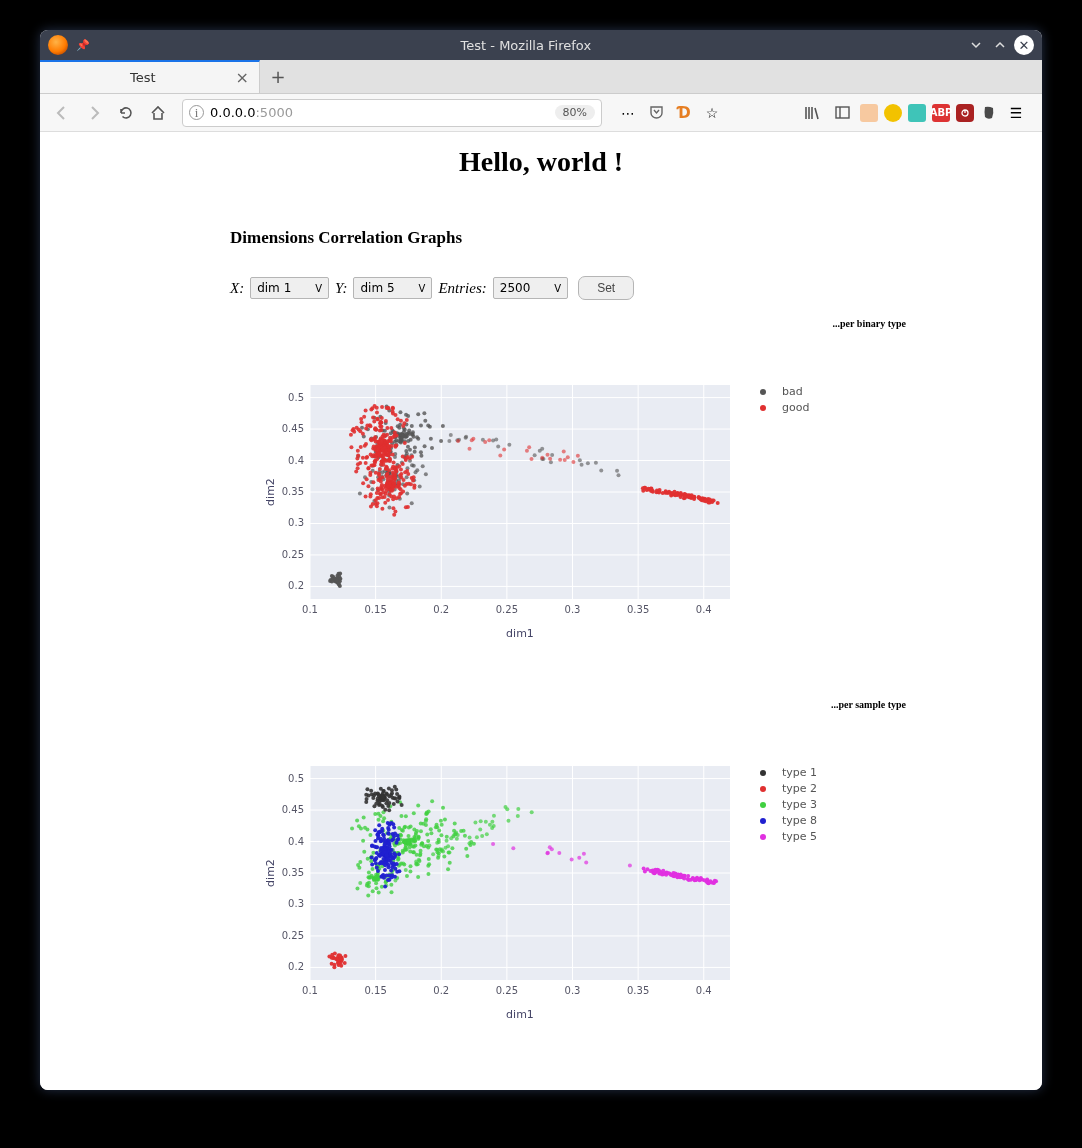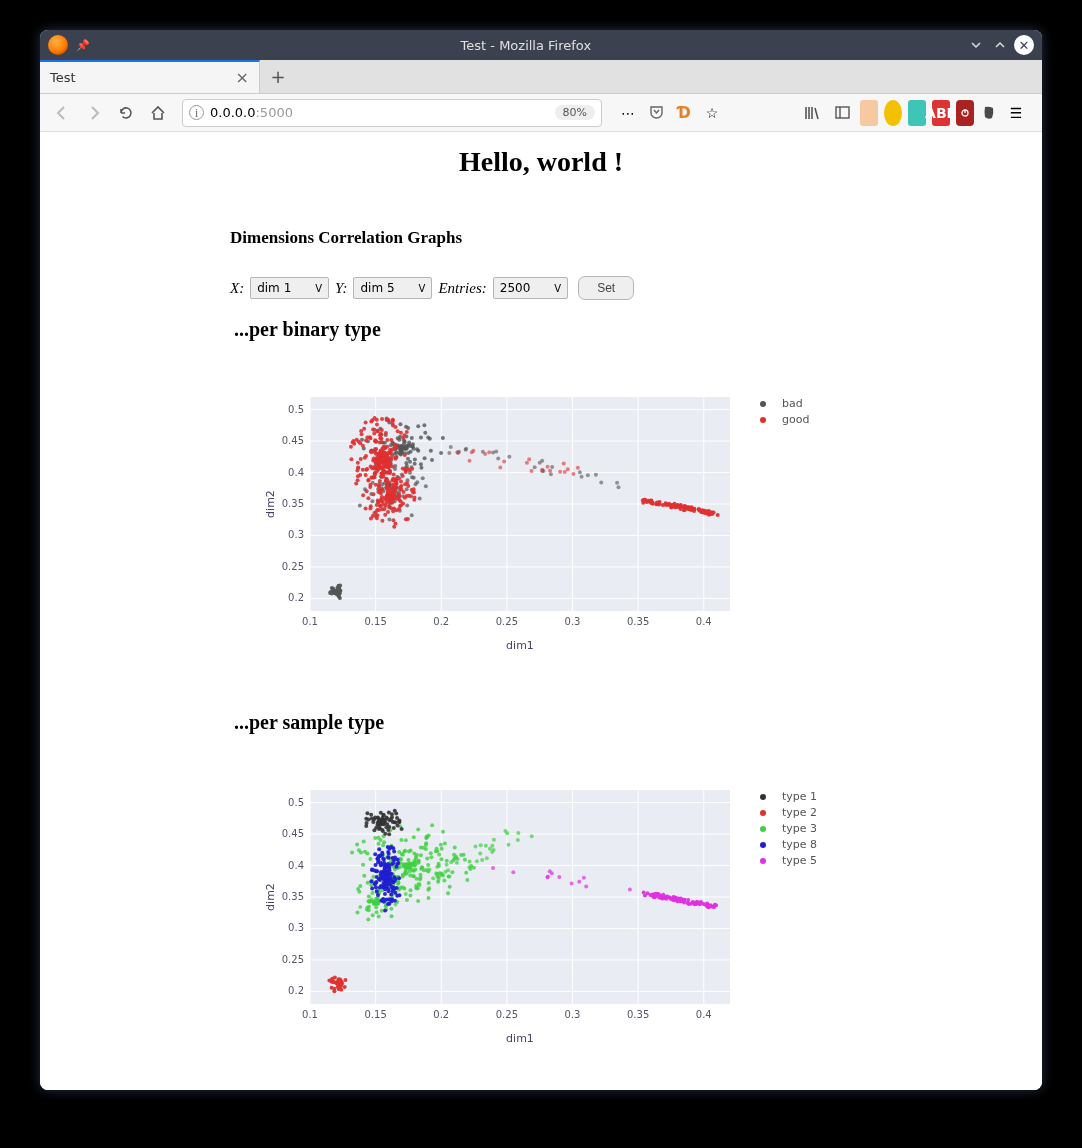--- a/index.html
+++ b/index.html
@@ -32,20 +32,21 @@
 .titlebar .pin { color: #ddd; margin-left: 3px; font-size: 11px;}
 .titlebar .title { flex: 1; text-align: center; }
 .titlebar .wbtn { width: 20px; height: 20px; margin-left: 4px; display: flex; align-items:center; justify-content:center; color: #eee; border-radius: 50%;}
 .titlebar .wbtn.close { background: #fff; color: #3b414f; font-weight: bold;}
 .tabstrip {
   background: #e1e1e1;
   height: 34px;
   display: flex;
   align-items: stretch;
   border-bottom: 1px solid #ccc;
+  text-align: center;
 }
 .tab {
   width: 220px;
   background: #f5f5f5;
   border-top: 2px solid #1a73e8;
   display: flex;
   align-items: center;
   padding: 0 10px;
   font-size: 13px;
   color: #333;
@@ -82,21 +83,21 @@
   font-size: 13px;
 }
 .addressbar .info-icon { color: #777; margin-right:6px; font-size:13px; border:1px solid #999; border-radius:50%; width:15px; height:15px; display:flex;align-items:center;justify-content:center; font-family:serif;}
 .addressbar .url { flex:1; }
 .addressbar .url .gray { color: #999; }
 .addressbar .zoom { background:#eee; border-radius:10px; padding:1px 8px; font-size:11px; color:#555;}
 .rightblock { display:flex; align-items:center; gap:4px; margin-left:4px;}
 .tool-icon { width:24px; height:24px; display:flex; align-items:center; justify-content:center; font-size:14px;}
 .spacer { flex:1; }
 .ext-icons { display:flex; gap:6px; align-items:center; margin-right:6px;}
-.ext { width:18px; height:26px; border-radius:3px; display:flex;align-items:center;justify-content:center; font-size:14px; font-weight:bold; color:#fff;}
+.ext { width:18px; height:18px; border-radius:3px; display:flex;align-items:center;justify-content:center; font-size:10px; font-weight:bold; color:#fff;}
 .content-area {
   background: #fff;
   height: calc(100% - 102px);
   position: relative;
 }
 .content-scroll {
   overflow-y: scroll;
   height: 100%;
   padding: 8px 0;
 }
@@ -104,21 +105,21 @@
   padding: 0 0 50px 0;
 }
 h1 { font-family: Georgia, serif; font-weight: bold; font-size: 28px; text-align: center; margin: 6px 0 50px;}
 .section { margin-left: 190px; margin-right: 120px; }
 .section h3 { font-family: Georgia, serif; font-size: 17px; font-weight: bold; margin-bottom: 28px;}
 .controls { display:flex; align-items:center; gap:6px; margin-bottom: 18px;}
 .ctrl-label { font-family: Georgia, serif; font-style: italic; font-size: 15px;}
 .sel { background:#efefef; border:1px solid #b5b5b5; border-radius:2px; padding: 3px 6px; font-size:12px; display:flex; align-items:center; gap:24px;}
 .sel .chev { font-size:10px;}
 .setbtn { background:#efefef; border:1px solid #b5b5b5; border-radius:7px; padding: 4px 18px; font-size:12px; color:#444; margin-left:4px;}
-.subhead { font-family: Georgia, serif; font-weight:bold; font-size:20px; margin: 8px 4px 50px;}
+.subhead { font-family: Georgia, serif; font-weight:bold; font-size:10px; margin: 8px 16px 50px; text-align: right;}
 .chart-wrap { display:flex; gap:20px; margin-bottom: 40px; margin-left: 30px;}
 svg.chart { display:block;}
 .legend { font-size:11px; color:#555; padding-top: 6px;}
 .legend-row { display:flex; align-items:center; gap:16px; margin-bottom:3px;}
 .legend-dot { width:6px; height:6px; border-radius:50%;}
 
 .content-scroll::-webkit-scrollbar { width:14px; }
 .content-scroll::-webkit-scrollbar-track { background:#f0f0f0;}
 .content-scroll::-webkit-scrollbar-thumb { background:#c4c4c4; border-radius:7px; border:3px solid #f0f0f0;}
 </style>

